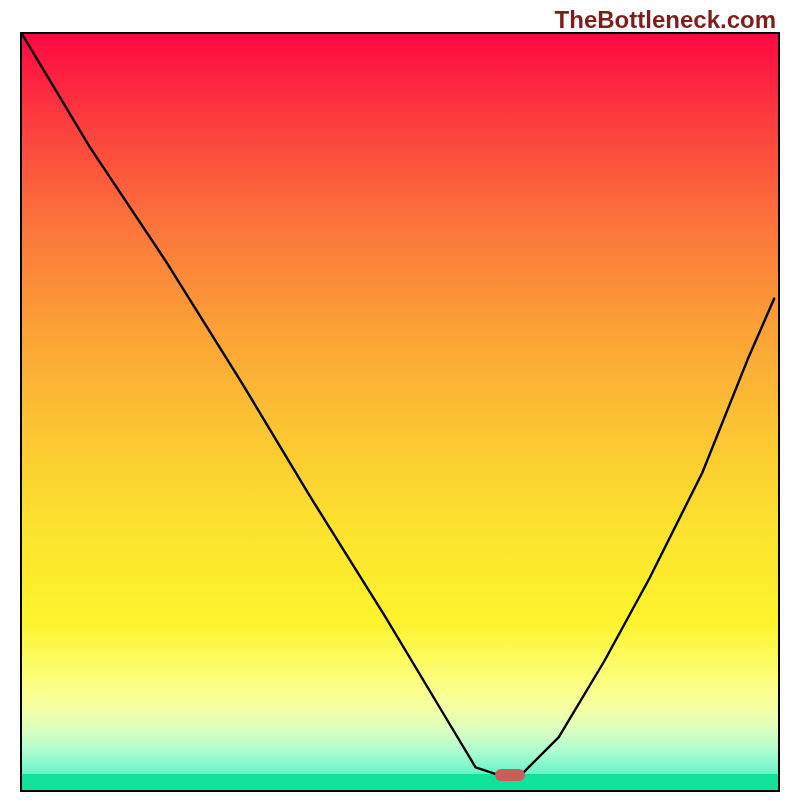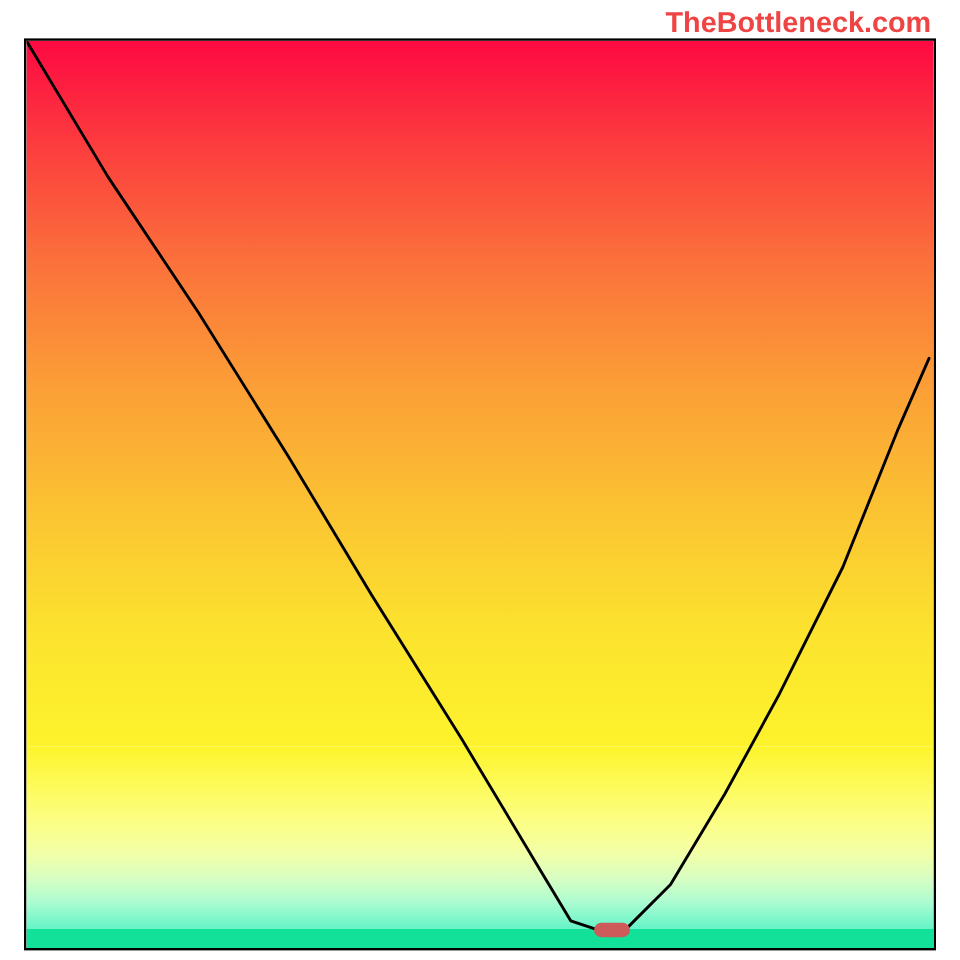--- a/index.html
+++ b/index.html
@@ -20,21 +20,21 @@
     box-sizing: border-box;
     overflow: hidden;
   }
   .watermark {
     position: absolute;
     top: 6px;
     right: 24px;
     font-family: Arial, Helvetica, sans-serif;
     font-size: 24px;
     font-weight: bold;
-    color: #ef4444;
+    color: #7f1d1d;
   }
   .bg {
     position: absolute;
     inset: 0;
   }
   .gradient-top {
     position: absolute;
     left: 0;
     right: 0;
     top: 0;

